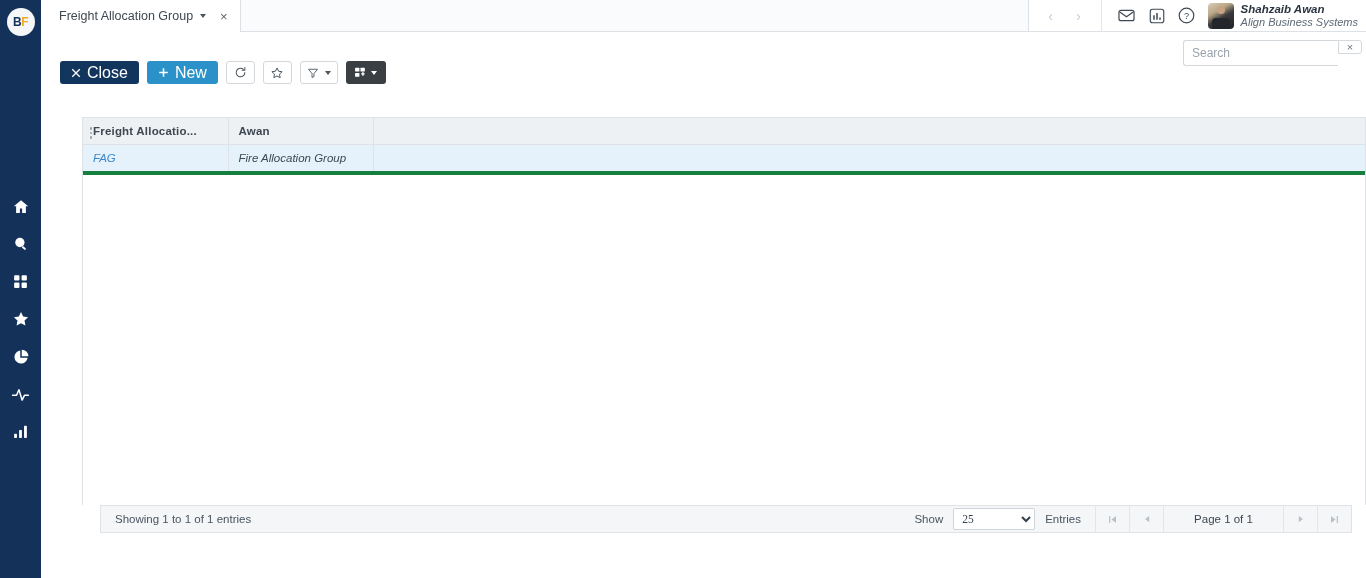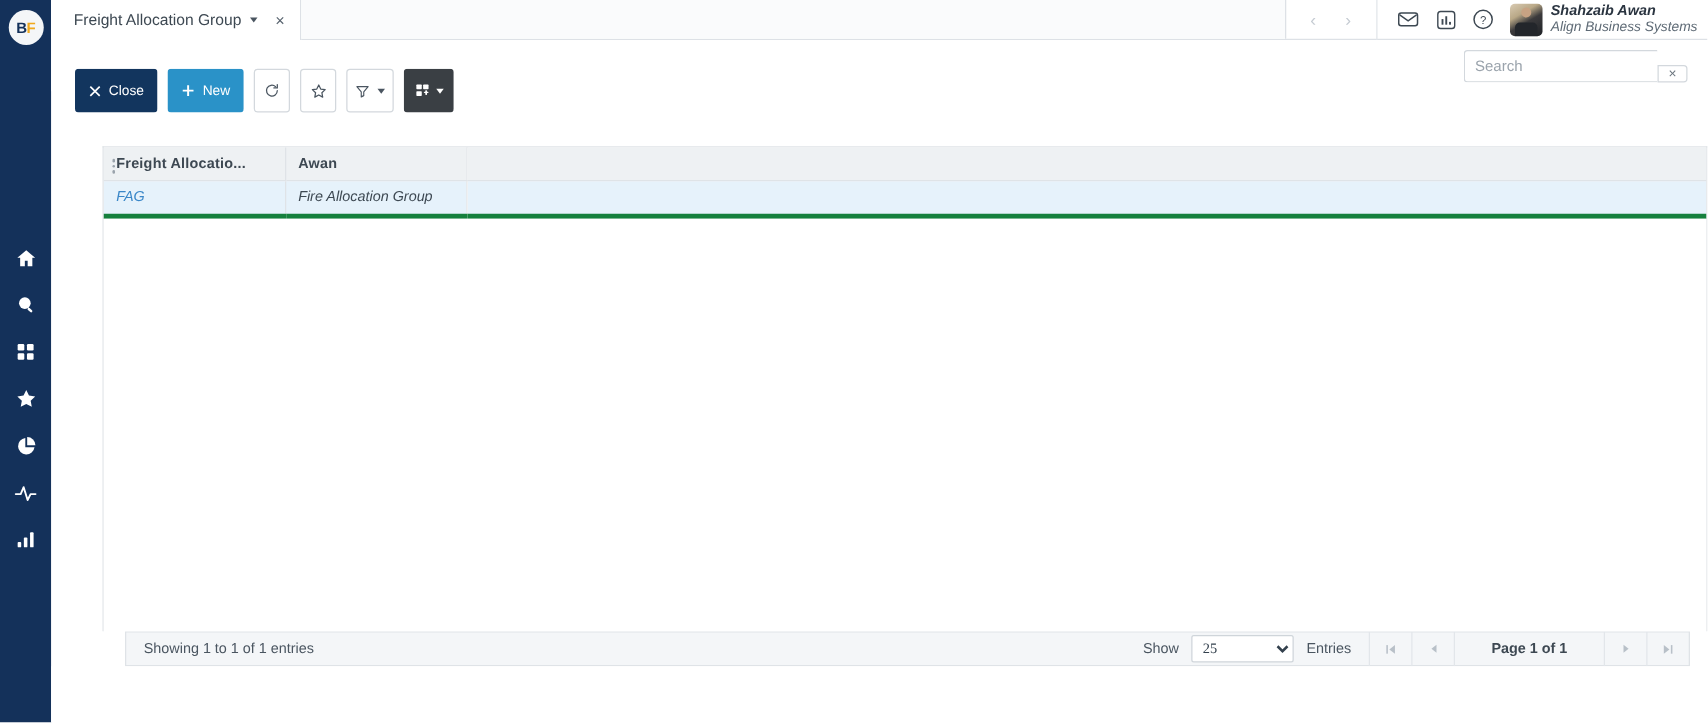--- a/index.html
+++ b/index.html
@@ -100,44 +100,44 @@
 
   
   .toolbar {
     height: 41px; min-height: 41px;
     display: flex; align-items: center;
     padding: 0 14px 0 19px;
     position: relative;
     background: #ffffff;
   }
   .btn {
-    height: 35px; border-radius: 3px;
+    height: 23px; border-radius: 3px;
     display: inline-flex; align-items: center; justify-content: center;
-    gap: 6px; font-size: 11px; cursor: pointer; white-space: nowrap;
+    gap: 6px; font-size: 16px; cursor: pointer; white-space: nowrap;
     border: 1px solid transparent; padding: 0 10px; margin-top: 40px;
   }
   .btn-close { background: #12355e; color: #ffffff; }
   .btn-new { background: #2a92c8; color: #ffffff; margin-left: 8px; }
   .btn-ghost {
     background: #ffffff; border: 1px solid #d3d8dd; color: #4a5560;
     width: 29px; padding: 0; margin-left: 8px;
   }
   .btn-ghost-w { width: 38px; }
   .btn-dark {
     background: #3a3f44; color: #ffffff; width: 40px; padding: 0; margin-left: 8px; gap: 4px;
   }
   .mini-caret {
     width: 0; height: 0;
     border-left: 3.5px solid transparent;
     border-right: 3.5px solid transparent;
     border-top: 4px solid currentColor;
   }
   .searchbox {
-    position: absolute; right: 16px; top: 8px;
-    display: flex; align-items: flex-end; height: 26px;
+    position: absolute; right: 4px; top: 8px;
+    display: flex; align-items: flex-start; height: 26px;
   }
   .searchbox input {
     width: 155px; height: 26px;
     border: 1px solid #d3d8dd; border-right: none;
     border-radius: 3px 0 0 3px;
     padding: 0 8px; font-size: 12px; color: #33404d;
     font-family: "Liberation Sans", sans-serif;
     outline: none; background: #fff;
   }
   .searchbox input::placeholder { color: #9aa3ac; }
@@ -204,21 +204,21 @@
   }
   .pager { display: flex; align-items: center; height: 28px; }
   .pg-btn {
     width: 34px; height: 28px;
     display: flex; align-items: center; justify-content: center;
     border-left: 1px solid #e2e6ea; color: #b8c0c8; font-size: 11px; cursor: pointer;
   }
   .pg-label {
     min-width: 120px; height: 28px;
     display: flex; align-items: center; justify-content: center;
-    border-left: 1px solid #e2e6ea; color: #3d4852; font-size: 11.5px; font-weight: bold;
+    border-left: 1px solid #e2e6ea; color: #3d4852; font-size: 11.5px;
   }
   .bottom-gap { flex: 0 0 45px; background: #ffffff; }
 </style>
 </head>
 <body>
 
 <div id="app">
 
   <div class="sidebar">
     <div class="logo-wrap">

